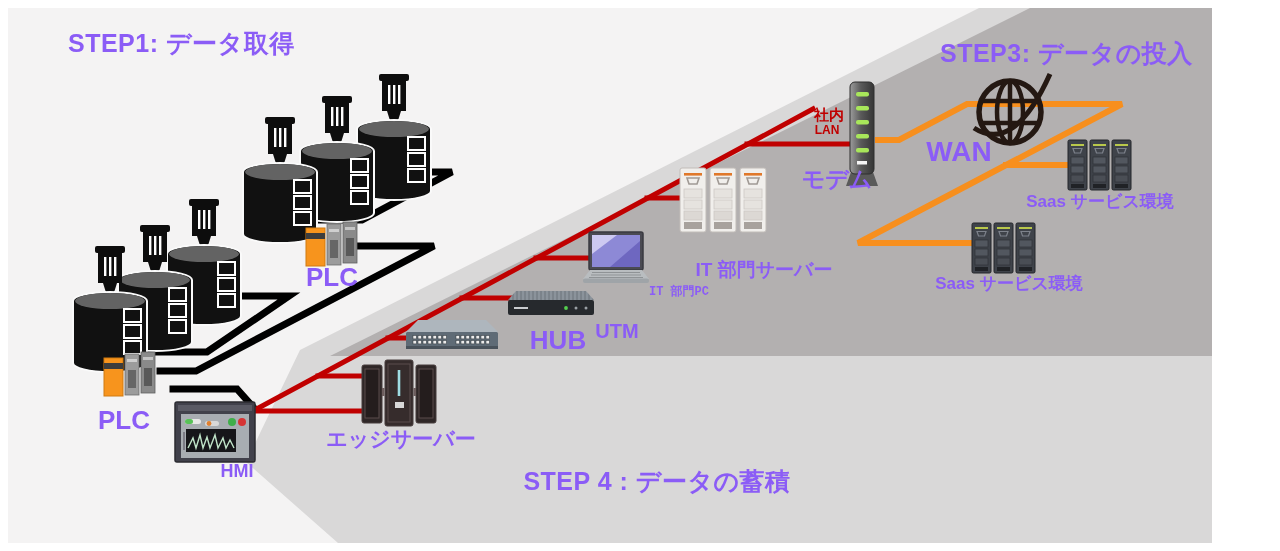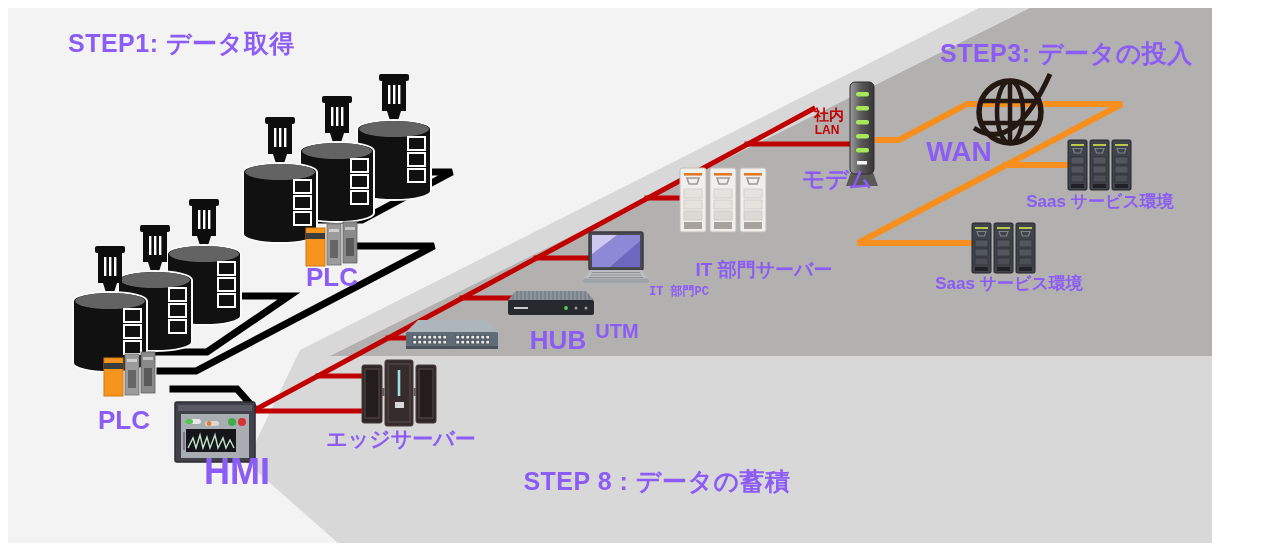--- a/index.html
+++ b/index.html
@@ -213,25 +213,25 @@
     <line x1="-29" y1="11" x2="29" y2="11" stroke-width="4.5"></line>
     <path d="M-36,16 Q 4,42 40,-38" stroke-width="5"></path>
   </g>
 
   <use href="#towersDark" x="1068" y="140"></use>
   <use href="#towersDark" x="972" y="223"></use>
 </svg>
 
 <div class="lbl title" style="left:68px;top:30px;">STEP1: データ取得</div>
 <div class="lbl title" style="left:940px;top:40px;">STEP3: データの投入</div>
-<div class="lbl title ctr" style="left:657px;top:482px;">STEP 8 : データの蓄積</div>
+<div class="lbl title ctr" style="left:657px;top:482px;">STEP 4 : データの蓄積</div>
 
 <div class="lbl ctr" style="left:332px;top:277px;font-size:26px;">PLC</div>
 <div class="lbl ctr" style="left:124px;top:420px;font-size:26px;">PLC</div>
-<div class="lbl ctr" style="left:237px;top:472px;font-size:36px;">HMI</div>
+<div class="lbl ctr" style="left:237px;top:472px;font-size:18px;">HMI</div>
 <div class="lbl ctr" style="left:401px;top:439px;font-size:21px;">エッジサーバー</div>
 <div class="lbl ctr" style="left:521px;top:340px;font-size:26px;margin-left:37px;">HUB</div>
 <div class="lbl ctr" style="left:617px;top:331px;font-size:20px;">UTM</div>
 <div class="lbl ctr" style="left:679px;top:293px;font-size:12px;font-family:Liberation Mono, monospace;">IT 部門PC</div>
 <div class="lbl ctr" style="left:764px;top:244px;font-size:19px;margin-top:26px;">IT 部門サーバー</div>
 <div class="lbl ctr" style="left:837px;top:180px;font-size:23px;">モデム</div>
 <div class="lbl ctr" style="left:959px;top:152px;font-size:28px;text-align:center;">WAN</div>
 <div class="lbl ctr" style="left:1100px;top:202px;font-size:17px;">Saas サービス環境</div>
 <div class="lbl ctr" style="left:1009px;top:284px;font-size:17px;">Saas サービス環境</div>
 

